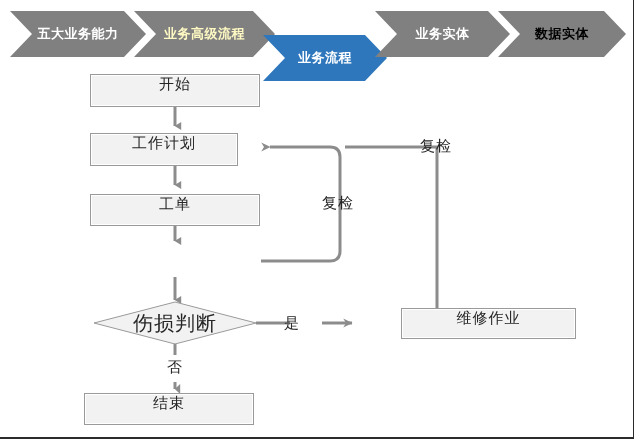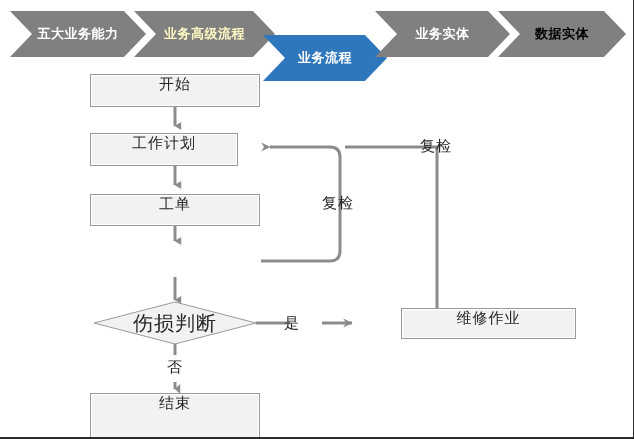--- a/index.html
+++ b/index.html
@@ -178,21 +178,21 @@
 
     <div class="node" style="left:90px; top:186px; width:170px; height:32px;margin-top:8px;">
       <span>工单</span>
     </div>
 
 
     <div class="node" style="left:353px; top:308px; width:175px; height:31px;margin-left:48px;">
       <span>维修作业</span>
     </div>
 
-    <div class="node" style="left:90px; top:393px; width:170px; height:46px;">
+    <div class="node" style="left:84px; top:393px; width:170px; height:32px;">
       <span>结束</span>
     </div>
 
     <div class="diamond-label" style="left:125px; top:312px; width:100px; height:22px;">伤损判断</div>
 
     <div class="edge-label" style="left:280px; top:312px; width:24px; height:22px;">是</div>
 
     <div class="edge-label" style="left:163px; top:356px; width:24px; height:22px;">否</div>
 
     <div class="edge-label" style="left:313px; top:192px; width:50px; height:22px;">复检</div>

